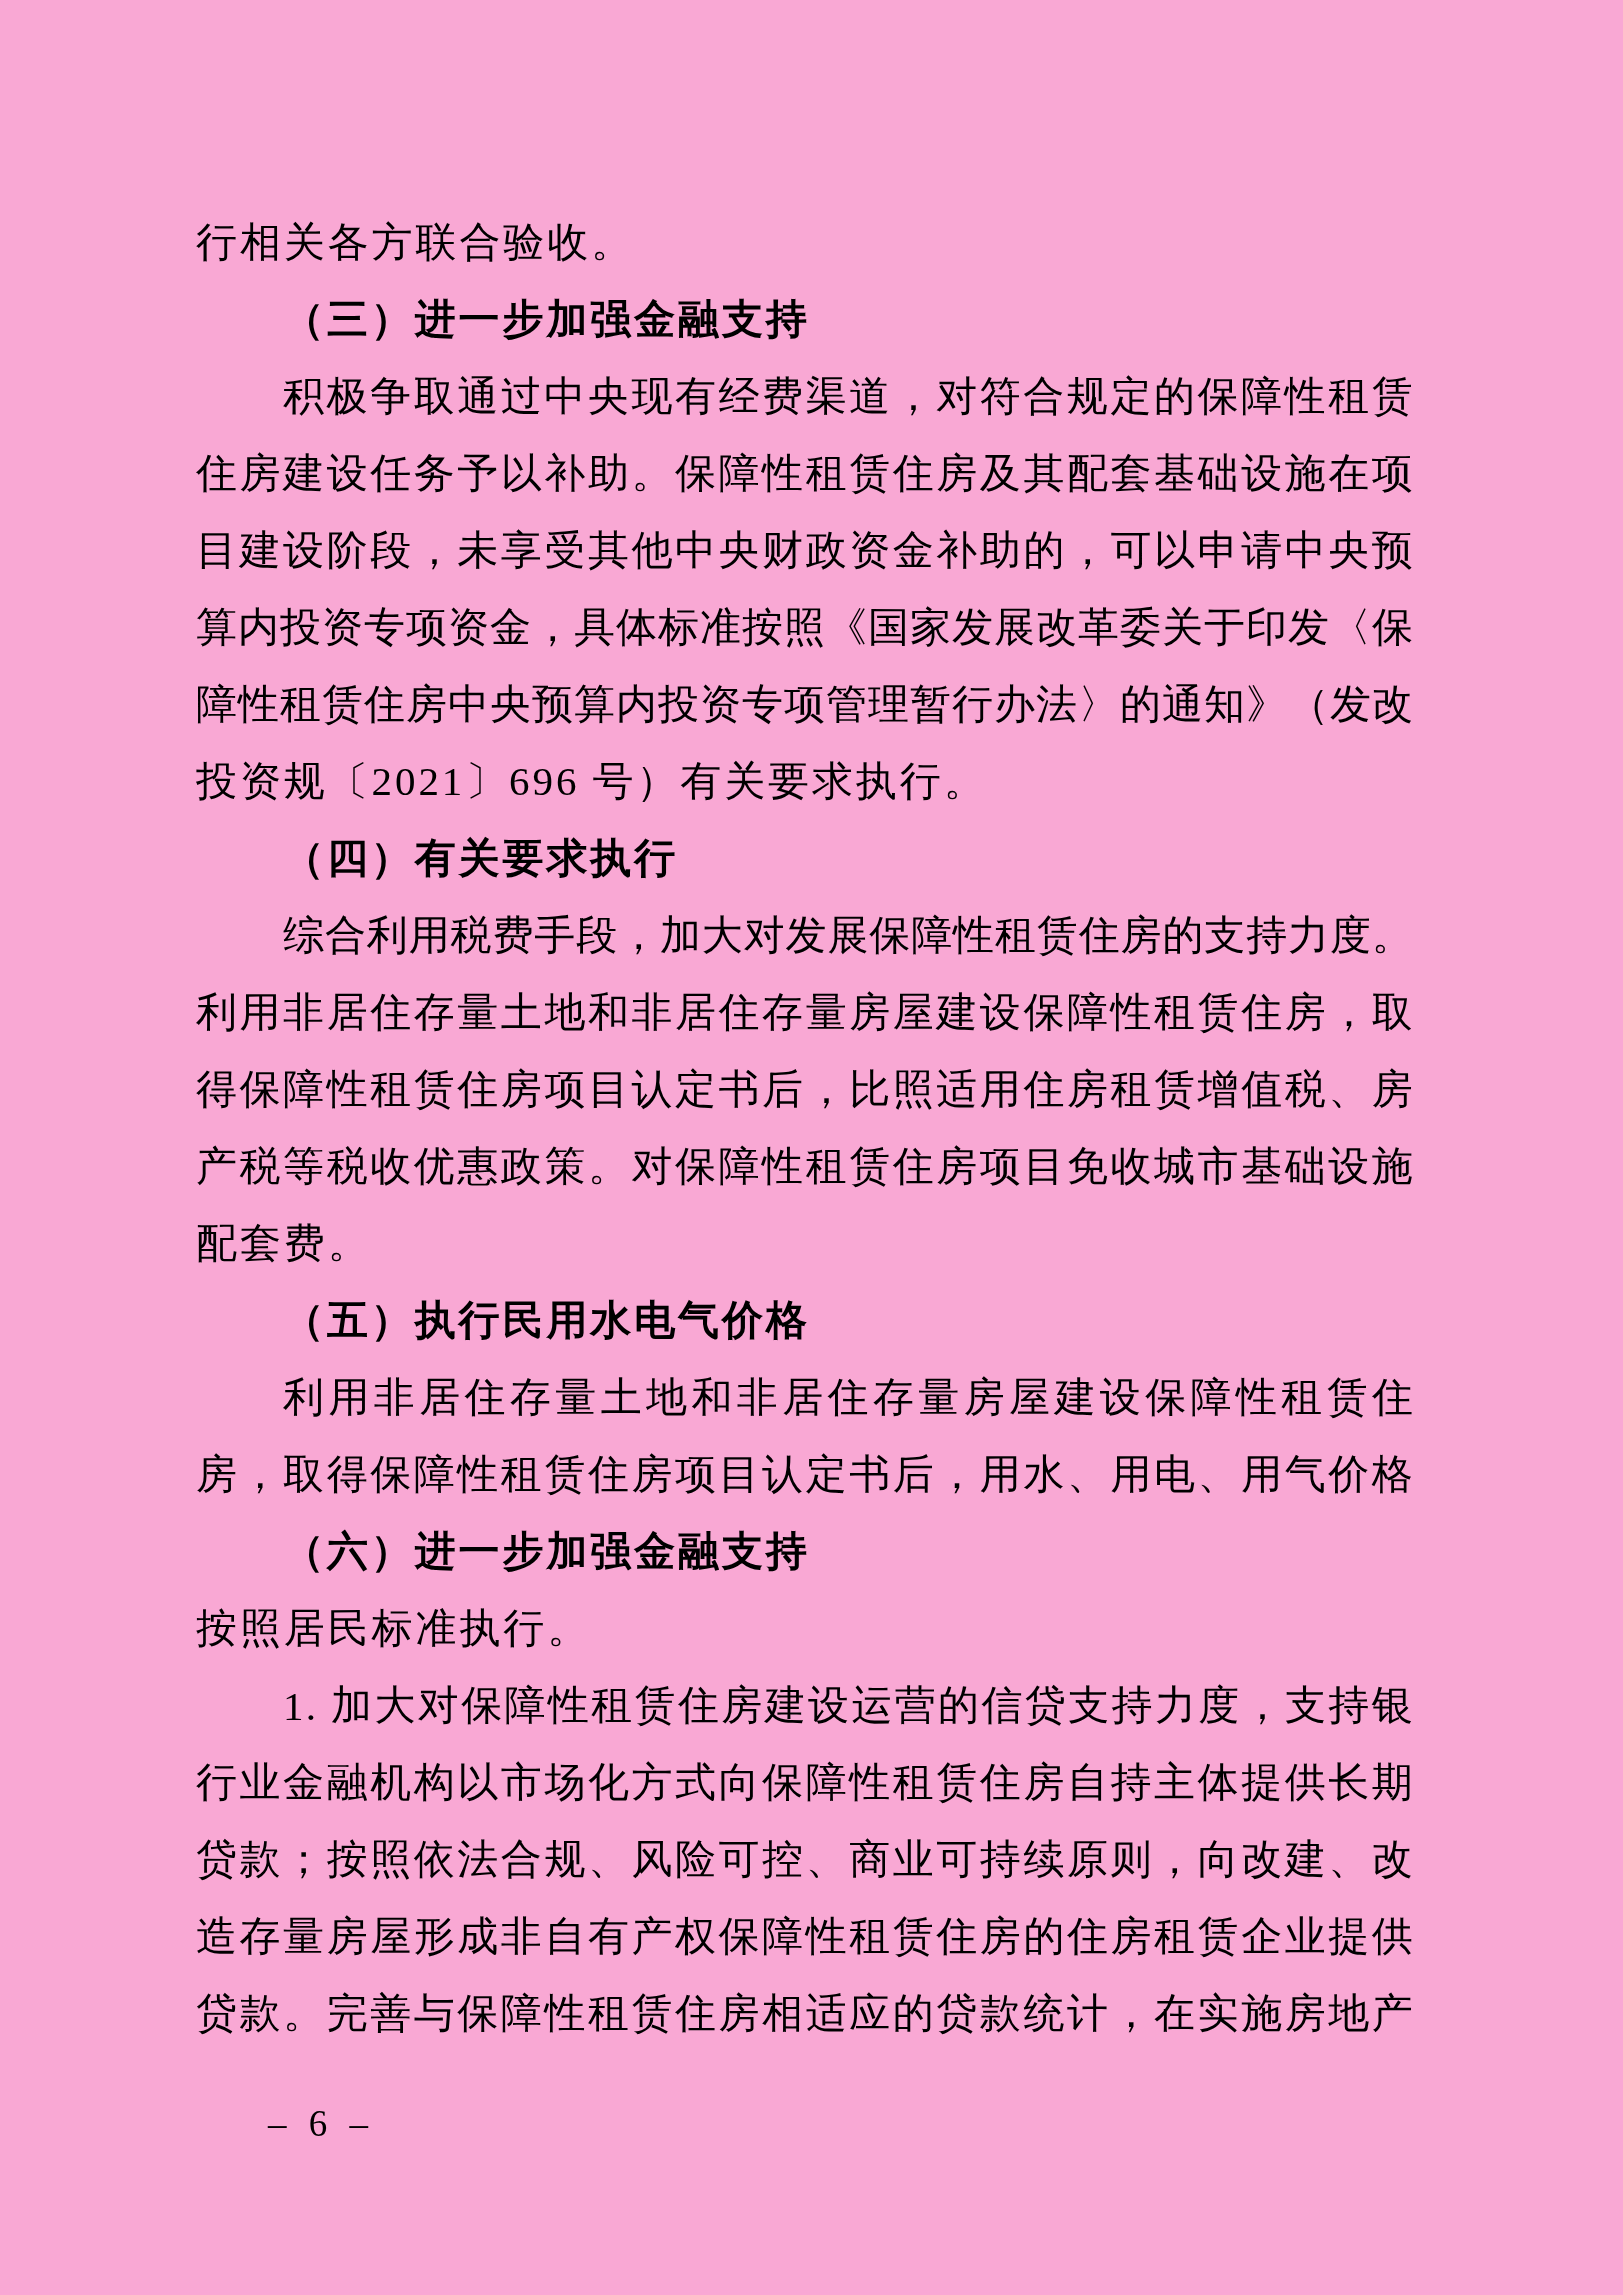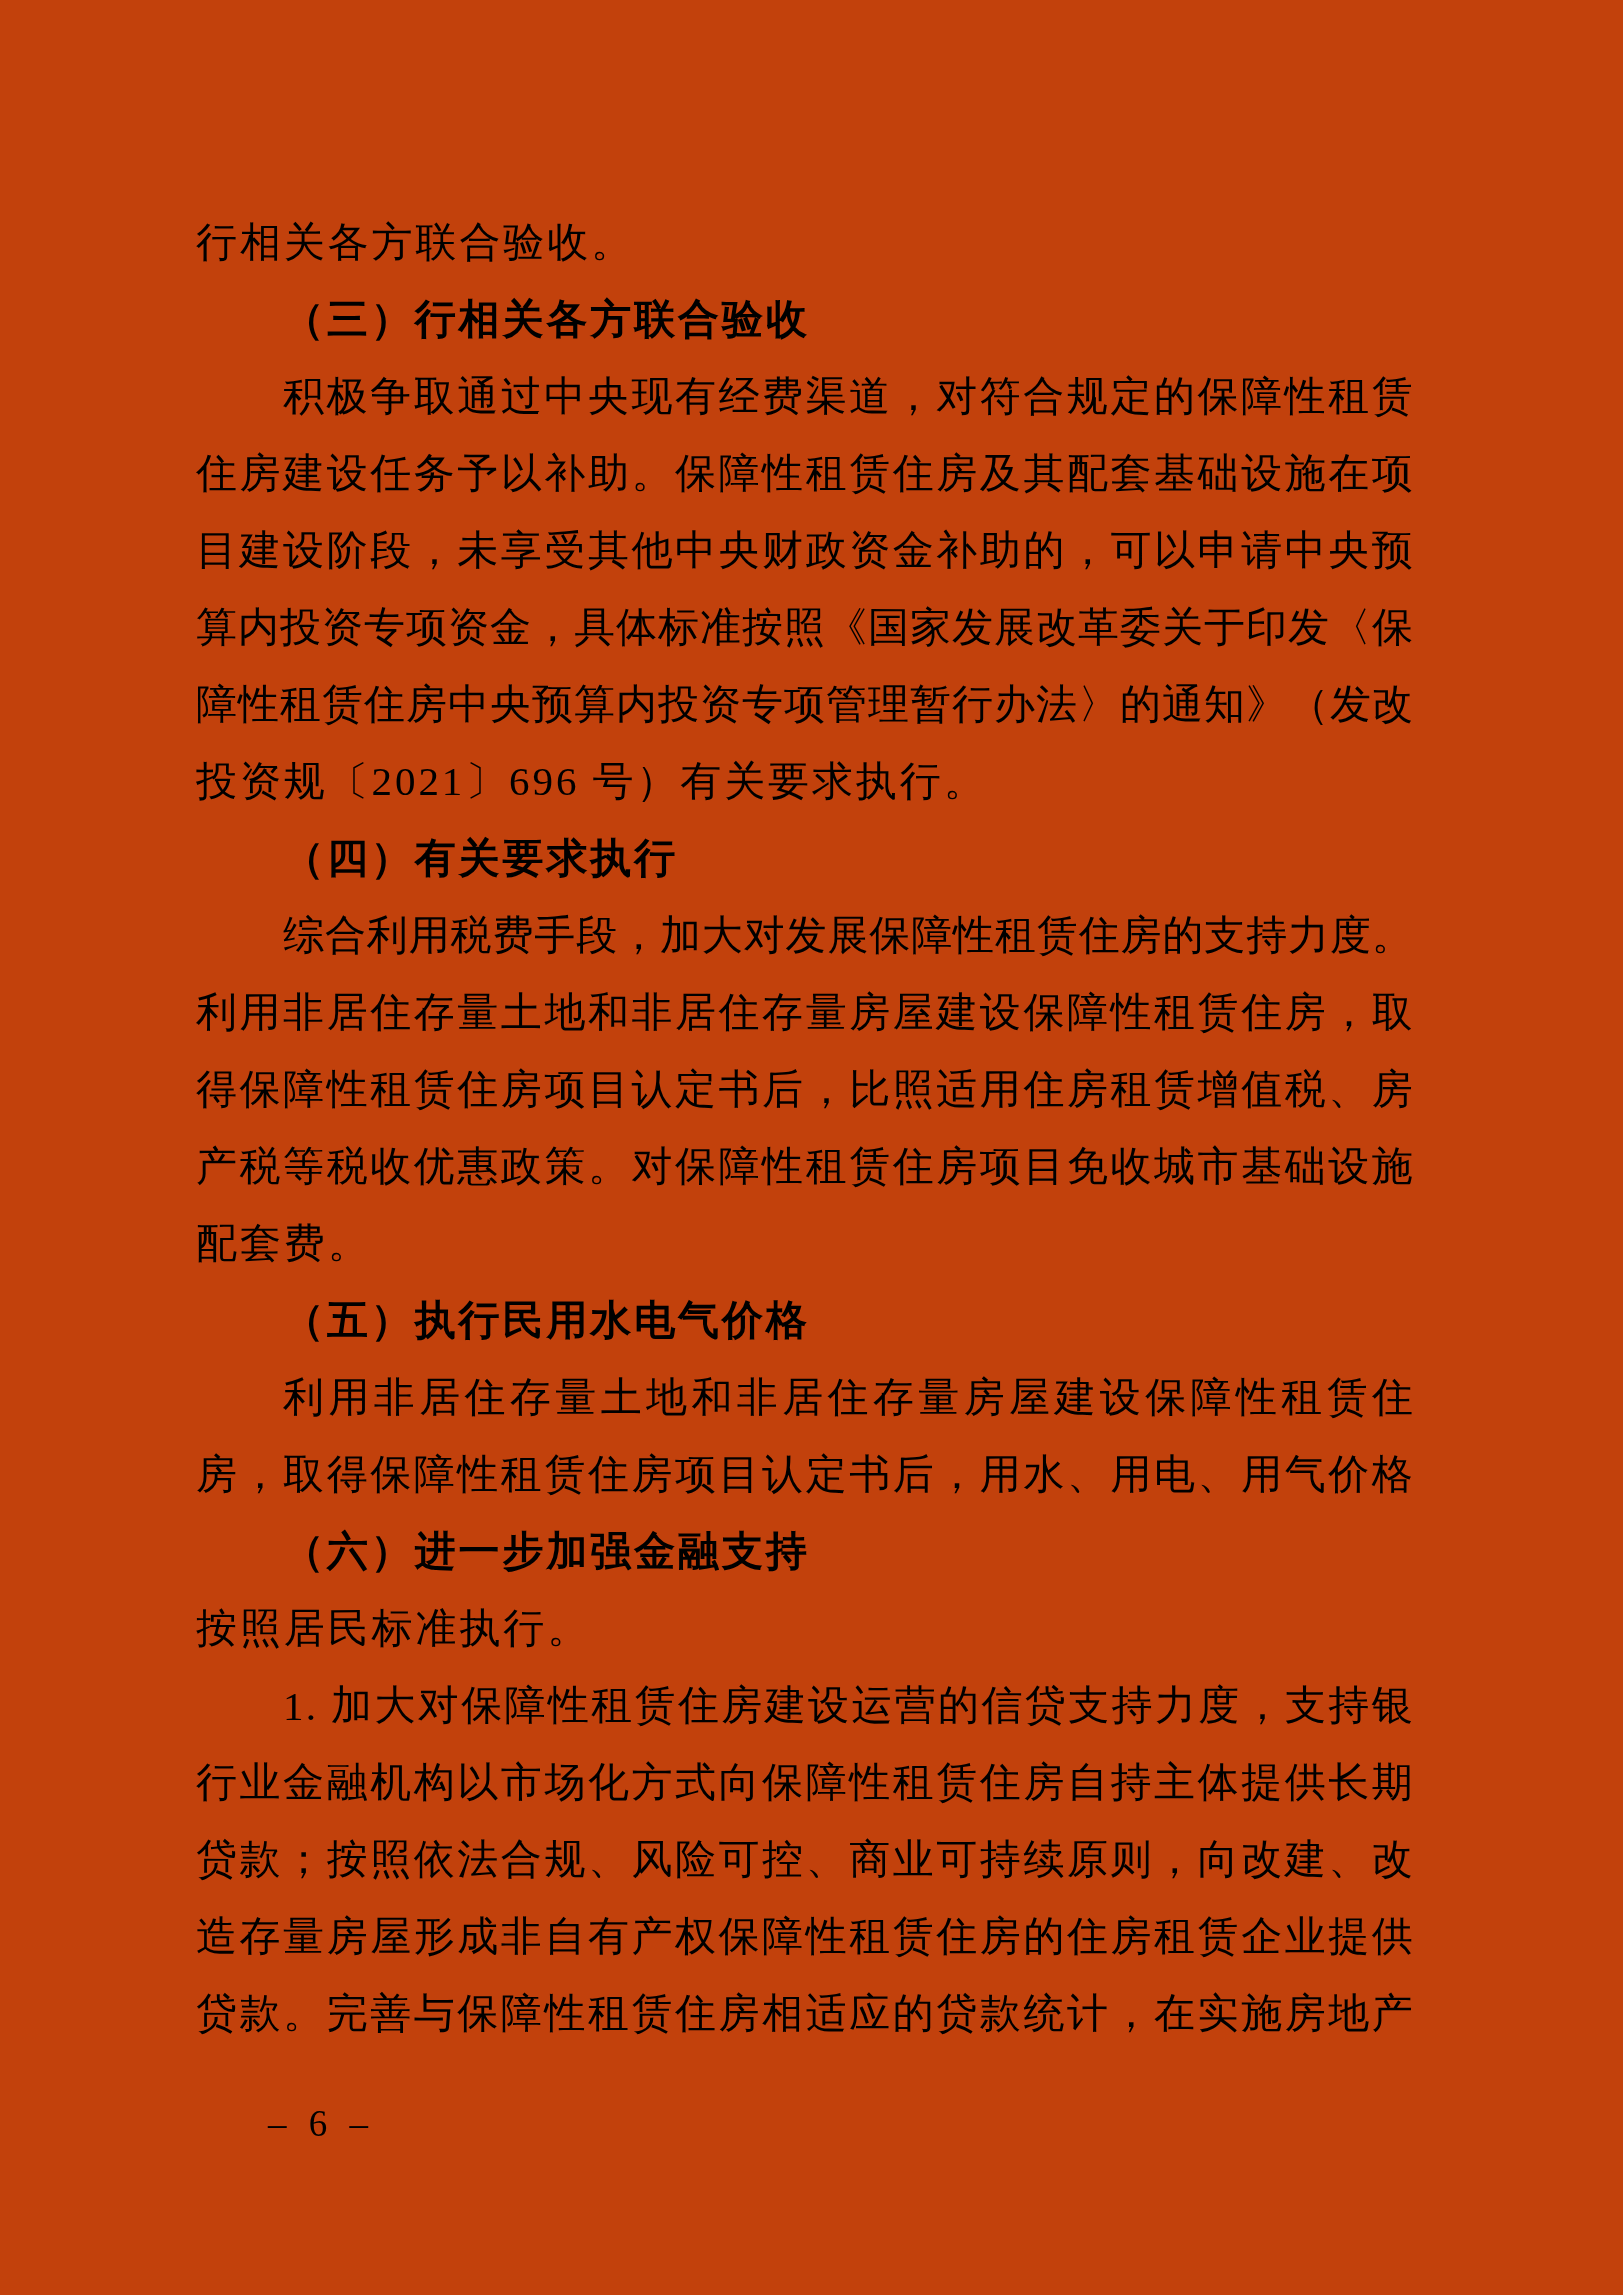--- a/index.html
+++ b/index.html
@@ -4,21 +4,21 @@
 <style>
   html, body {
     margin: 0;
     padding: 0;
     background: #ffffff;
   }
   .page {
     position: relative;
     width: 1623px;
     height: 2295px;
-    background: #c2410c;
+    background: #f9a8d4;
     color: #000000;
     font-family: "Liberation Serif", "DejaVu Serif", serif;
     overflow: hidden;
   }
   .body-text {
     position: absolute;
     left: 196px;
     top: 204px;
     width: 1217px;
   }
@@ -52,21 +52,21 @@
     letter-spacing: 6.5px;
     white-space: pre;
   }
 </style>
 </head>
 <body>
 
 <div class="page">
   <main class="body-text">
       <div class="line">行相关各方联合验收。</div>
-      <div class="line heading" style="padding-left: 87px;">（三）行相关各方联合验收</div>
+      <div class="line heading" style="padding-left: 87px;">（三）进一步加强金融支持</div>
       <div class="line justify" style="padding-left: 87px;"><span class="ch">积</span><span class="ch">极</span><span class="ch">争</span><span class="ch">取</span><span class="ch">通</span><span class="ch">过</span><span class="ch">中</span><span class="ch">央</span><span class="ch">现</span><span class="ch">有</span><span class="ch">经</span><span class="ch">费</span><span class="ch">渠</span><span class="ch">道</span><span class="ch">，</span><span class="ch">对</span><span class="ch">符</span><span class="ch">合</span><span class="ch">规</span><span class="ch">定</span><span class="ch">的</span><span class="ch">保</span><span class="ch">障</span><span class="ch">性</span><span class="ch">租</span><span class="ch">赁</span></div>
       <div class="line justify"><span class="ch">住</span><span class="ch">房</span><span class="ch">建</span><span class="ch">设</span><span class="ch">任</span><span class="ch">务</span><span class="ch">予</span><span class="ch">以</span><span class="ch">补</span><span class="ch">助</span><span class="ch">。</span><span class="ch">保</span><span class="ch">障</span><span class="ch">性</span><span class="ch">租</span><span class="ch">赁</span><span class="ch">住</span><span class="ch">房</span><span class="ch">及</span><span class="ch">其</span><span class="ch">配</span><span class="ch">套</span><span class="ch">基</span><span class="ch">础</span><span class="ch">设</span><span class="ch">施</span><span class="ch">在</span><span class="ch">项</span></div>
       <div class="line justify"><span class="ch">目</span><span class="ch">建</span><span class="ch">设</span><span class="ch">阶</span><span class="ch">段</span><span class="ch">，</span><span class="ch">未</span><span class="ch">享</span><span class="ch">受</span><span class="ch">其</span><span class="ch">他</span><span class="ch">中</span><span class="ch">央</span><span class="ch">财</span><span class="ch">政</span><span class="ch">资</span><span class="ch">金</span><span class="ch">补</span><span class="ch">助</span><span class="ch">的</span><span class="ch">，</span><span class="ch">可</span><span class="ch">以</span><span class="ch">申</span><span class="ch">请</span><span class="ch">中</span><span class="ch">央</span><span class="ch">预</span></div>
       <div class="line justify"><span class="ch">算</span><span class="ch">内</span><span class="ch">投</span><span class="ch">资</span><span class="ch">专</span><span class="ch">项</span><span class="ch">资</span><span class="ch">金</span><span class="ch">，</span><span class="ch">具</span><span class="ch">体</span><span class="ch">标</span><span class="ch">准</span><span class="ch">按</span><span class="ch">照</span><span class="ch">《</span><span class="ch">国</span><span class="ch">家</span><span class="ch">发</span><span class="ch">展</span><span class="ch">改</span><span class="ch">革</span><span class="ch">委</span><span class="ch">关</span><span class="ch">于</span><span class="ch">印</span><span class="ch">发</span><span class="ch">〈</span><span class="ch">保</span></div>
       <div class="line justify"><span class="ch">障</span><span class="ch">性</span><span class="ch">租</span><span class="ch">赁</span><span class="ch">住</span><span class="ch">房</span><span class="ch">中</span><span class="ch">央</span><span class="ch">预</span><span class="ch">算</span><span class="ch">内</span><span class="ch">投</span><span class="ch">资</span><span class="ch">专</span><span class="ch">项</span><span class="ch">管</span><span class="ch">理</span><span class="ch">暂</span><span class="ch">行</span><span class="ch">办</span><span class="ch">法</span><span class="ch">〉</span><span class="ch">的</span><span class="ch">通</span><span class="ch">知</span><span class="ch">》</span><span class="ch">（</span><span class="ch">发</span><span class="ch">改</span></div>
       <div class="line">投资规〔2021〕696 号）有关要求执行。</div>
       <div class="line heading" style="padding-left: 87px;">（四）有关要求执行</div>
       <div class="line justify" style="padding-left: 87px;"><span class="ch">综</span><span class="ch">合</span><span class="ch">利</span><span class="ch">用</span><span class="ch">税</span><span class="ch">费</span><span class="ch">手</span><span class="ch">段</span><span class="ch">，</span><span class="ch">加</span><span class="ch">大</span><span class="ch">对</span><span class="ch">发</span><span class="ch">展</span><span class="ch">保</span><span class="ch">障</span><span class="ch">性</span><span class="ch">租</span><span class="ch">赁</span><span class="ch">住</span><span class="ch">房</span><span class="ch">的</span><span class="ch">支</span><span class="ch">持</span><span class="ch">力</span><span class="ch">度</span><span class="ch">。</span></div>
       <div class="line justify"><span class="ch">利</span><span class="ch">用</span><span class="ch">非</span><span class="ch">居</span><span class="ch">住</span><span class="ch">存</span><span class="ch">量</span><span class="ch">土</span><span class="ch">地</span><span class="ch">和</span><span class="ch">非</span><span class="ch">居</span><span class="ch">住</span><span class="ch">存</span><span class="ch">量</span><span class="ch">房</span><span class="ch">屋</span><span class="ch">建</span><span class="ch">设</span><span class="ch">保</span><span class="ch">障</span><span class="ch">性</span><span class="ch">租</span><span class="ch">赁</span><span class="ch">住</span><span class="ch">房</span><span class="ch">，</span><span class="ch">取</span></div>
       <div class="line justify"><span class="ch">得</span><span class="ch">保</span><span class="ch">障</span><span class="ch">性</span><span class="ch">租</span><span class="ch">赁</span><span class="ch">住</span><span class="ch">房</span><span class="ch">项</span><span class="ch">目</span><span class="ch">认</span><span class="ch">定</span><span class="ch">书</span><span class="ch">后</span><span class="ch">，</span><span class="ch">比</span><span class="ch">照</span><span class="ch">适</span><span class="ch">用</span><span class="ch">住</span><span class="ch">房</span><span class="ch">租</span><span class="ch">赁</span><span class="ch">增</span><span class="ch">值</span><span class="ch">税</span><span class="ch">、</span><span class="ch">房</span></div>

